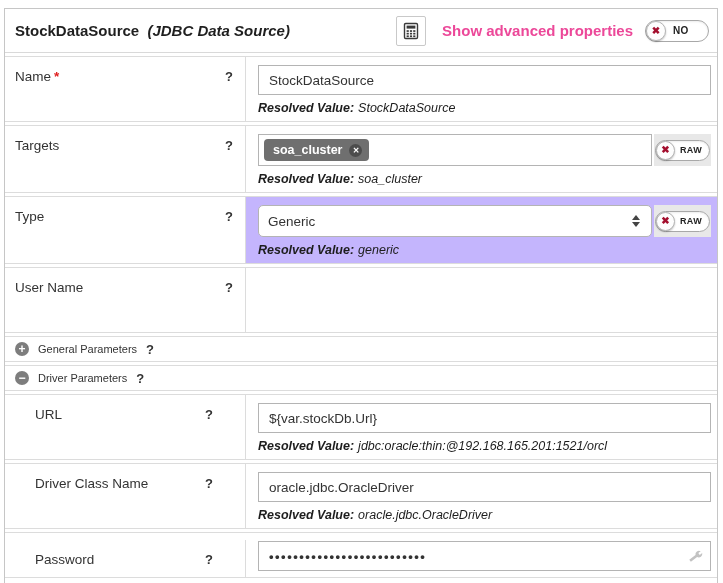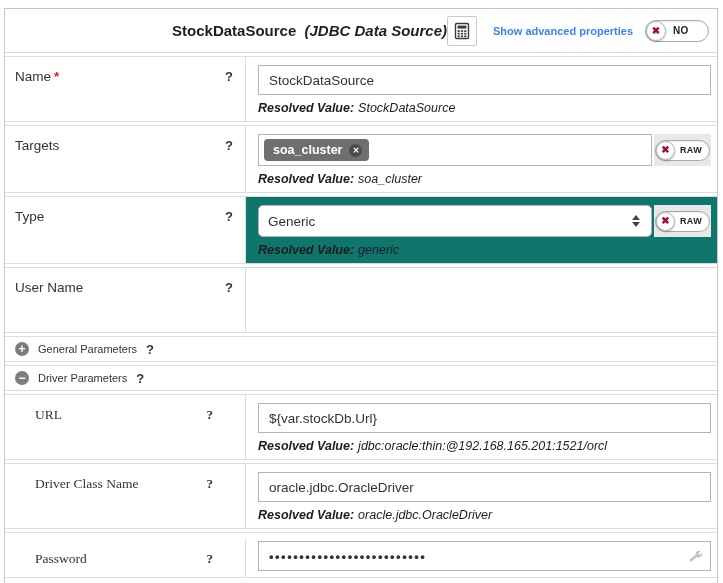--- a/index.html
+++ b/index.html
@@ -4,48 +4,48 @@
 <style>
   * { margin:0; padding:0; box-sizing:border-box; }
   html,body { width:723px; height:583px; background:#fff; overflow:hidden;
     font-family:"Liberation Sans", sans-serif; color:#333; }
   .page { position:absolute; left:4px; top:8px; width:714px; height:600px;
     border:1px solid #c6c6c6; border-bottom:none; background:#fff; }
 
   
   .hdr { height:44px; display:flex; align-items:center; padding:0 8px 0 10px;
     border-bottom:1px solid #d9d9d9; }
-  .hdr-title { font-size:15px; font-weight:bold; color:#1f1f1f; flex:1; white-space:nowrap;text-align:right; }
+  .hdr-title { font-size:15px; font-weight:bold; color:#1f1f1f; flex:1; white-space:nowrap; }
   .hdr-title .sub { font-style:italic; margin-left:4px; }
   .calc-btn { width:30px; height:30px; border:1px solid #c9c9c9; border-radius:2px;
     background:#fff; display:flex; align-items:center; justify-content:center; margin-right:16px; cursor:pointer; }
-  .adv-label { font-size:11px; font-weight:bold; color:#3b82f6; margin-right:12px; white-space:nowrap; }
+  .adv-label { font-size:15px; font-weight:bold; color:#ec4899; margin-right:12px; white-space:nowrap; }
 
   .toggle { display:inline-flex; align-items:center; height:22px; background:#fff;
     border:1px solid #a8a8a8; border-radius:12px; cursor:pointer; box-shadow:inset 0 1px 2px rgba(0,0,0,.08); }
   .knob { width:20px; height:20px; border-radius:50%; background:#fdfdfd; border:1px solid #b5b5b5;
     display:flex; align-items:center; justify-content:center; margin:0; box-shadow:0 1px 2px rgba(0,0,0,.25); }
   .knob .x { color:#a30e2d; font-size:10px; font-weight:bold; line-height:1; }
   .toggle .t-label { font-size:10px; font-weight:bold; color:#222; padding:0 9px 0 7px; letter-spacing:.3px; }
   .toggle.hdr-toggle { width:64px; }
   .toggle.raw-toggle { height:21px; }
   .toggle.raw-toggle .knob { width:19px; height:19px; }
   .toggle.raw-toggle .t-label { font-size:9px; padding:0 7px 0 5px; }
 
   
   .frow { display:flex; border-top:1px solid #dcdcdc; border-bottom:1px solid #dcdcdc;
     margin:3px 0; min-height:66px; background:#fff; }
   .label-cell { width:241px; flex:0 0 241px; border-right:1px solid #dcdcdc;
     padding:12px 12px 10px 10px; display:flex; align-items:flex-start; }
   .label-cell .lbl { font-size:13.5px; color:#333; flex:1; }
   .req { color:#e02020; font-weight:bold; margin-left:3px; }
   .help { font-size:13px; font-weight:bold; color:#333; }
-  .sub-row .label-cell { padding-left:30px; padding-right:32px;font-family:Liberation Serif, serif; }
+  .sub-row .label-cell { padding-left:30px; padding-right:32px; }
   .input-cell { flex:1; padding:8px 6px 6px 12px; min-width:0; }
-  .input-cell.green { background:#0f766e; }
+  .input-cell.green { background:#c4b5fd; }
   .field-line { display:flex; align-items:stretch; }
   .txt-input { width:100%; height:30px; border:1px solid #b4b4b4; background:#fff;
     font-family:"Liberation Sans", sans-serif; font-size:13.5px; color:#333; padding:0 10px; outline:none; }
   .resolved { margin-top:6px; font-size:12.5px; font-style:italic; color:#1d1d1d; }
   .resolved b { font-weight:bold; margin-right:4px; }
 
   
   .chip-box { flex:1; height:32px; border:1px solid #b4b4b4; background:#fff;
     display:flex; align-items:center; padding:0 5px; }
   .chip { display:inline-flex; align-items:center; background:#6f6f6f; color:#fff;

